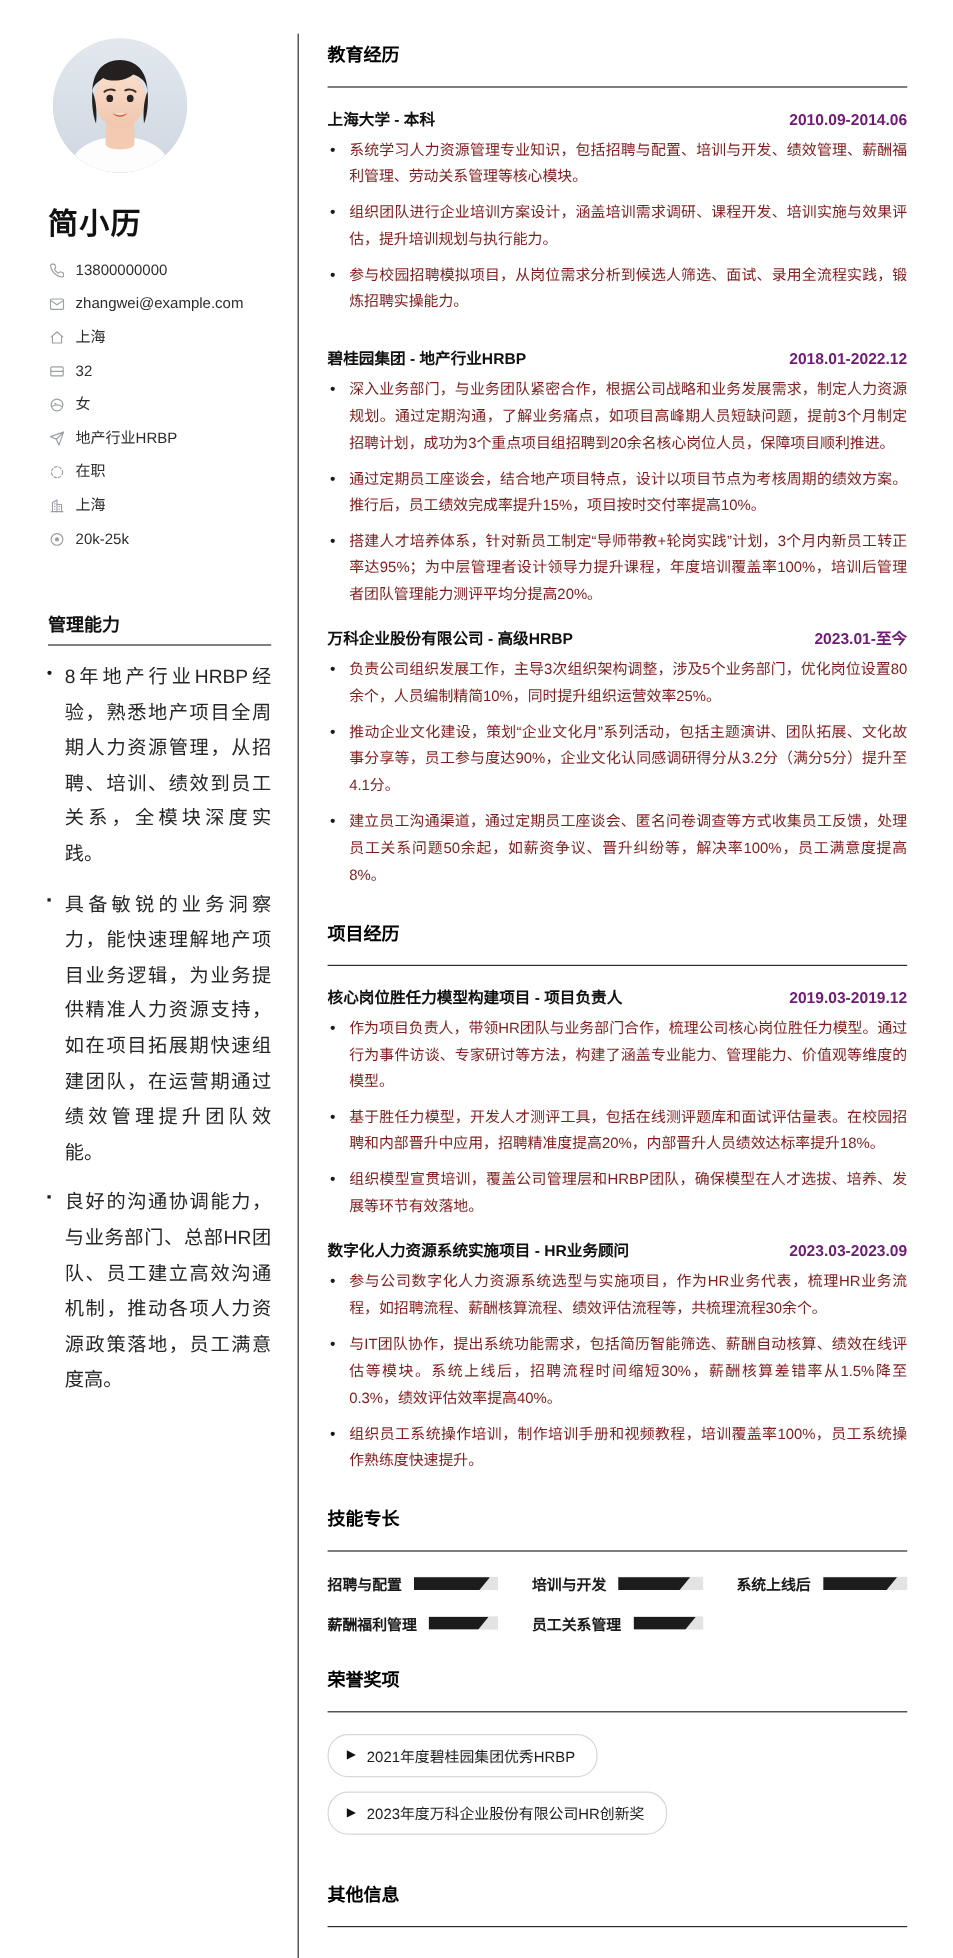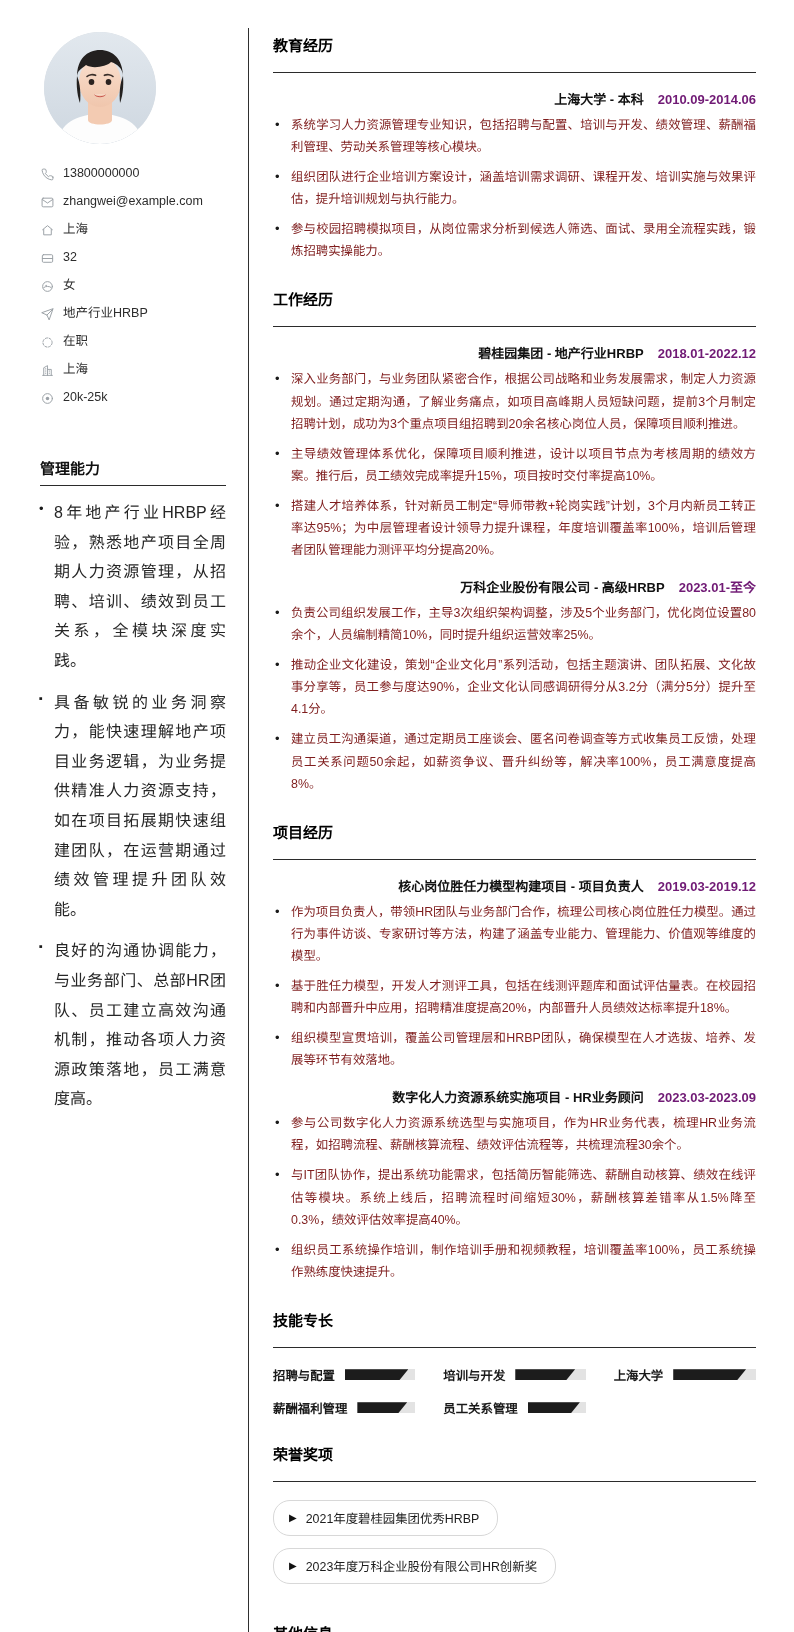--- a/index.html
+++ b/index.html
@@ -45,21 +45,21 @@
     font-size: 25px;
     font-weight: 700;
     letter-spacing: 1px;
     margin: 0 0 16px 2px;
     color: #111;
   }
 
   .contact-list { list-style: none; margin: 0 0 0 2px; padding: 0; }
   .contact-item {
     display: flex;
-    align-items: flex-end;
+    align-items: center;
     gap: 9px;
     margin-bottom: 13px;
     font-size: 12.5px;
     color: #2c2c2c;
     line-height: 1.2;
   }
   .contact-icon {
     width: 14px; height: 14px;
     flex: 0 0 14px;
     display: inline-flex;
@@ -115,21 +115,21 @@
     font-weight: 700;
     color: #000000;
     margin: 0 0 0 0;
     padding-bottom: 17px;
     border-bottom: 1.4px solid #2b2b2b;
   }
 
   .entry { margin-top: 16px; }
   .entry-head {
     display: flex;
-    justify-content: flex-end;
+    justify-content: space-between;
     align-items: baseline;
     gap: 14px;
     margin-bottom: 6px;
   }
   .entry-title {
     font-size: 13px;
     font-weight: 700;
     color: #111;
   }
   .entry-date {
@@ -244,20 +244,21 @@
           <ellipse cx="47.5" cy="50" rx="2.8" ry="3" fill="#2a2220"></ellipse>
           <ellipse cx="64.5" cy="50" rx="2.8" ry="3" fill="#2a2220"></ellipse>
           <path d="M43 44.5c2-2 6-2.4 8.6-1.2" stroke="#3a2e29" stroke-width="1.6" fill="none" stroke-linecap="round"></path>
           <path d="M69 44.5c-2-2-6-2.4-8.6-1.2" stroke="#3a2e29" stroke-width="1.6" fill="none" stroke-linecap="round"></path>
           <path d="M50 62c3 3 9 3 12 0-1.5 4.4-10.5 4.4-12 0z" fill="#c9584f"></path>
           <path d="M50 62c3 1.4 9 1.4 12 0-2 1-10 1-12 0z" fill="#ffffff"></path>
         </g>
       </svg>
     </div>
 
+    <h1 class="person-name">简小历</h1>
 
     <ul class="contact-list">
       <li class="contact-item">
         <span class="contact-icon">
           <svg viewBox="0 0 24 24" fill="none" stroke="currentColor" stroke-width="1.8" stroke-linecap="round" stroke-linejoin="round">
               <path d="M22 16.9v3a2 2 0 0 1-2.2 2 19.8 19.8 0 0 1-8.6-3.1 19.5 19.5 0 0 1-6-6A19.8 19.8 0 0 1 2.1 4.2 2 2 0 0 1 4.1 2h3a2 2 0 0 1 2 1.7c.1 1 .4 1.9.7 2.8a2 2 0 0 1-.5 2.1L8.1 9.9a16 16 0 0 0 6 6l1.3-1.2a2 2 0 0 1 2.1-.5c.9.3 1.8.6 2.8.7a2 2 0 0 1 1.7 2z"></path>
             </svg>
         </span>
         <span>13800000000</span>
       </li>
@@ -360,30 +361,29 @@
         </div>
         <ul class="entry-bullets">
           <li>系统学习人力资源管理专业知识，包括招聘与配置、培训与开发、绩效管理、薪酬福利管理、劳动关系管理等核心模块。</li>
           <li>组织团队进行企业培训方案设计，涵盖培训需求调研、课程开发、培训实施与效果评估，提升培训规划与执行能力。</li>
           <li>参与校园招聘模拟项目，从岗位需求分析到候选人筛选、面试、录用全流程实践，锻炼招聘实操能力。</li>
         </ul>
       </div>
     </section>
 
     <section class="section">
-      <h2 class="section-title">工作经历</h2>
 
       <div class="entry">
         <div class="entry-head">
           <span class="entry-title">碧桂园集团 - 地产行业HRBP</span>
           <span class="entry-date">2018.01-2022.12</span>
         </div>
         <ul class="entry-bullets">
           <li>深入业务部门，与业务团队紧密合作，根据公司战略和业务发展需求，制定人力资源规划。通过定期沟通，了解业务痛点，如项目高峰期人员短缺问题，提前3个月制定招聘计划，成功为3个重点项目组招聘到20余名核心岗位人员，保障项目顺利推进。</li>
-          <li>主导绩效管理体系优化，保障项目顺利推进，设计以项目节点为考核周期的绩效方案。推行后，员工绩效完成率提升15%，项目按时交付率提高10%。</li>
+          <li>通过定期员工座谈会，结合地产项目特点，设计以项目节点为考核周期的绩效方案。推行后，员工绩效完成率提升15%，项目按时交付率提高10%。</li>
           <li>搭建人才培养体系，针对新员工制定“导师带教+轮岗实践”计划，3个月内新员工转正率达95%；为中层管理者设计领导力提升课程，年度培训覆盖率100%，培训后管理者团队管理能力测评平均分提高20%。</li>
         </ul>
       </div>
 
       <div class="entry">
         <div class="entry-head">
           <span class="entry-title">万科企业股份有限公司 - 高级HRBP</span>
           <span class="entry-date">2023.01-至今</span>
         </div>
         <ul class="entry-bullets">
@@ -431,21 +431,21 @@
             <span class="skill-fill" style="width: 90%;"></span>
           </span>
         </div>
         <div class="skill-row">
           <span class="skill-name">培训与开发</span>
           <span class="skill-track">
             <span class="skill-fill" style="width: 85%;"></span>
           </span>
         </div>
         <div class="skill-row">
-          <span class="skill-name">上海大学</span>
+          <span class="skill-name">系统上线后</span>
           <span class="skill-track">
             <span class="skill-fill" style="width: 88%;"></span>
           </span>
         </div>
         <div class="skill-row">
           <span class="skill-name">薪酬福利管理</span>
           <span class="skill-track">
             <span class="skill-fill" style="width: 86%;"></span>
           </span>
         </div>

